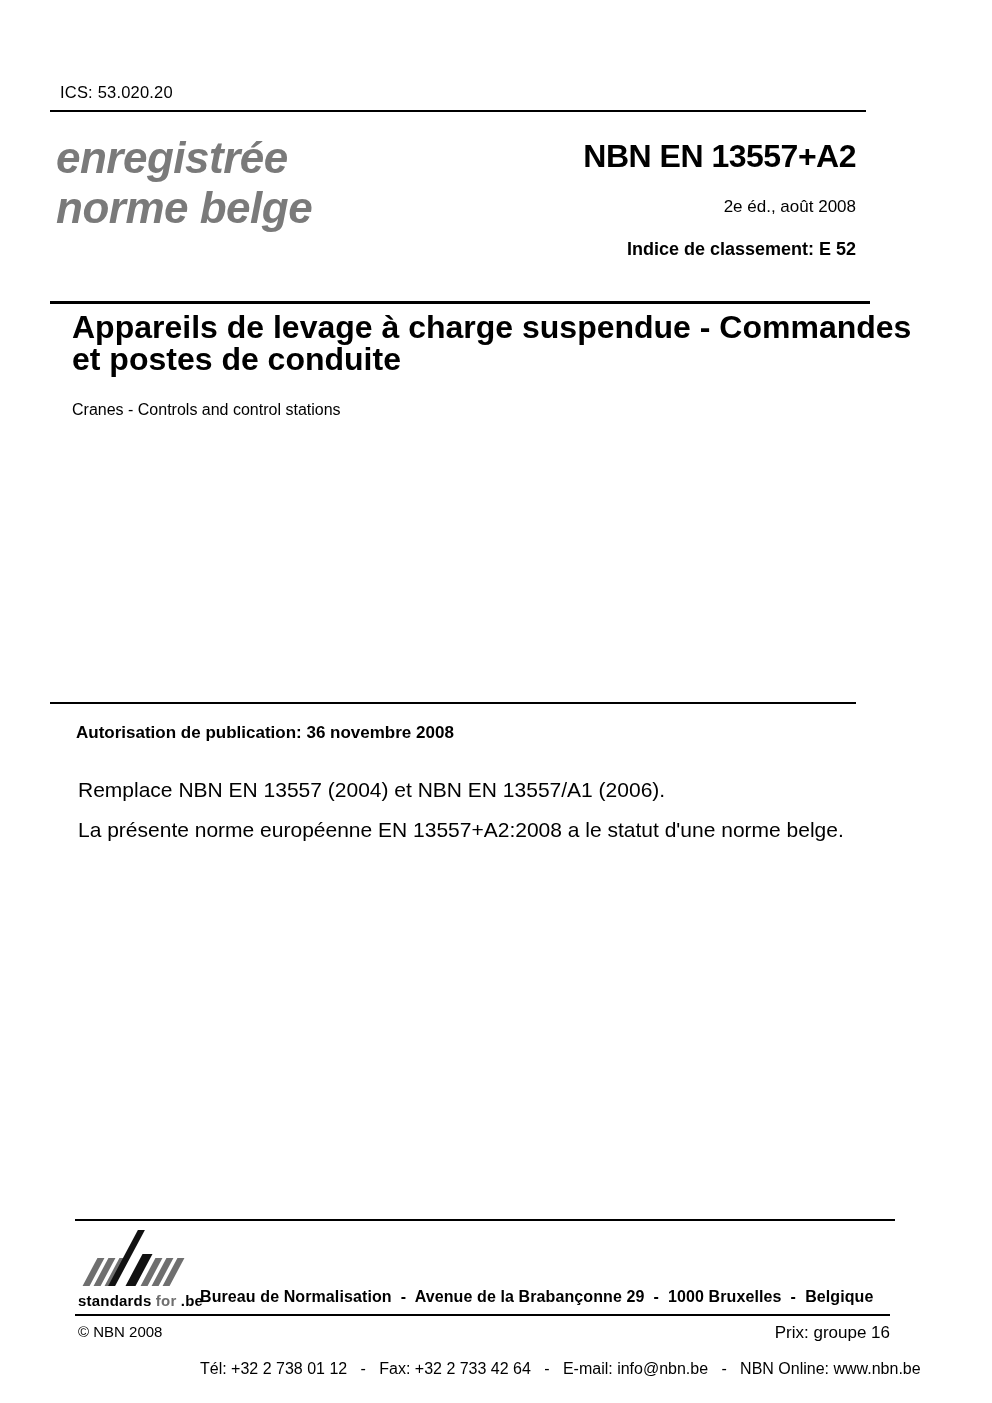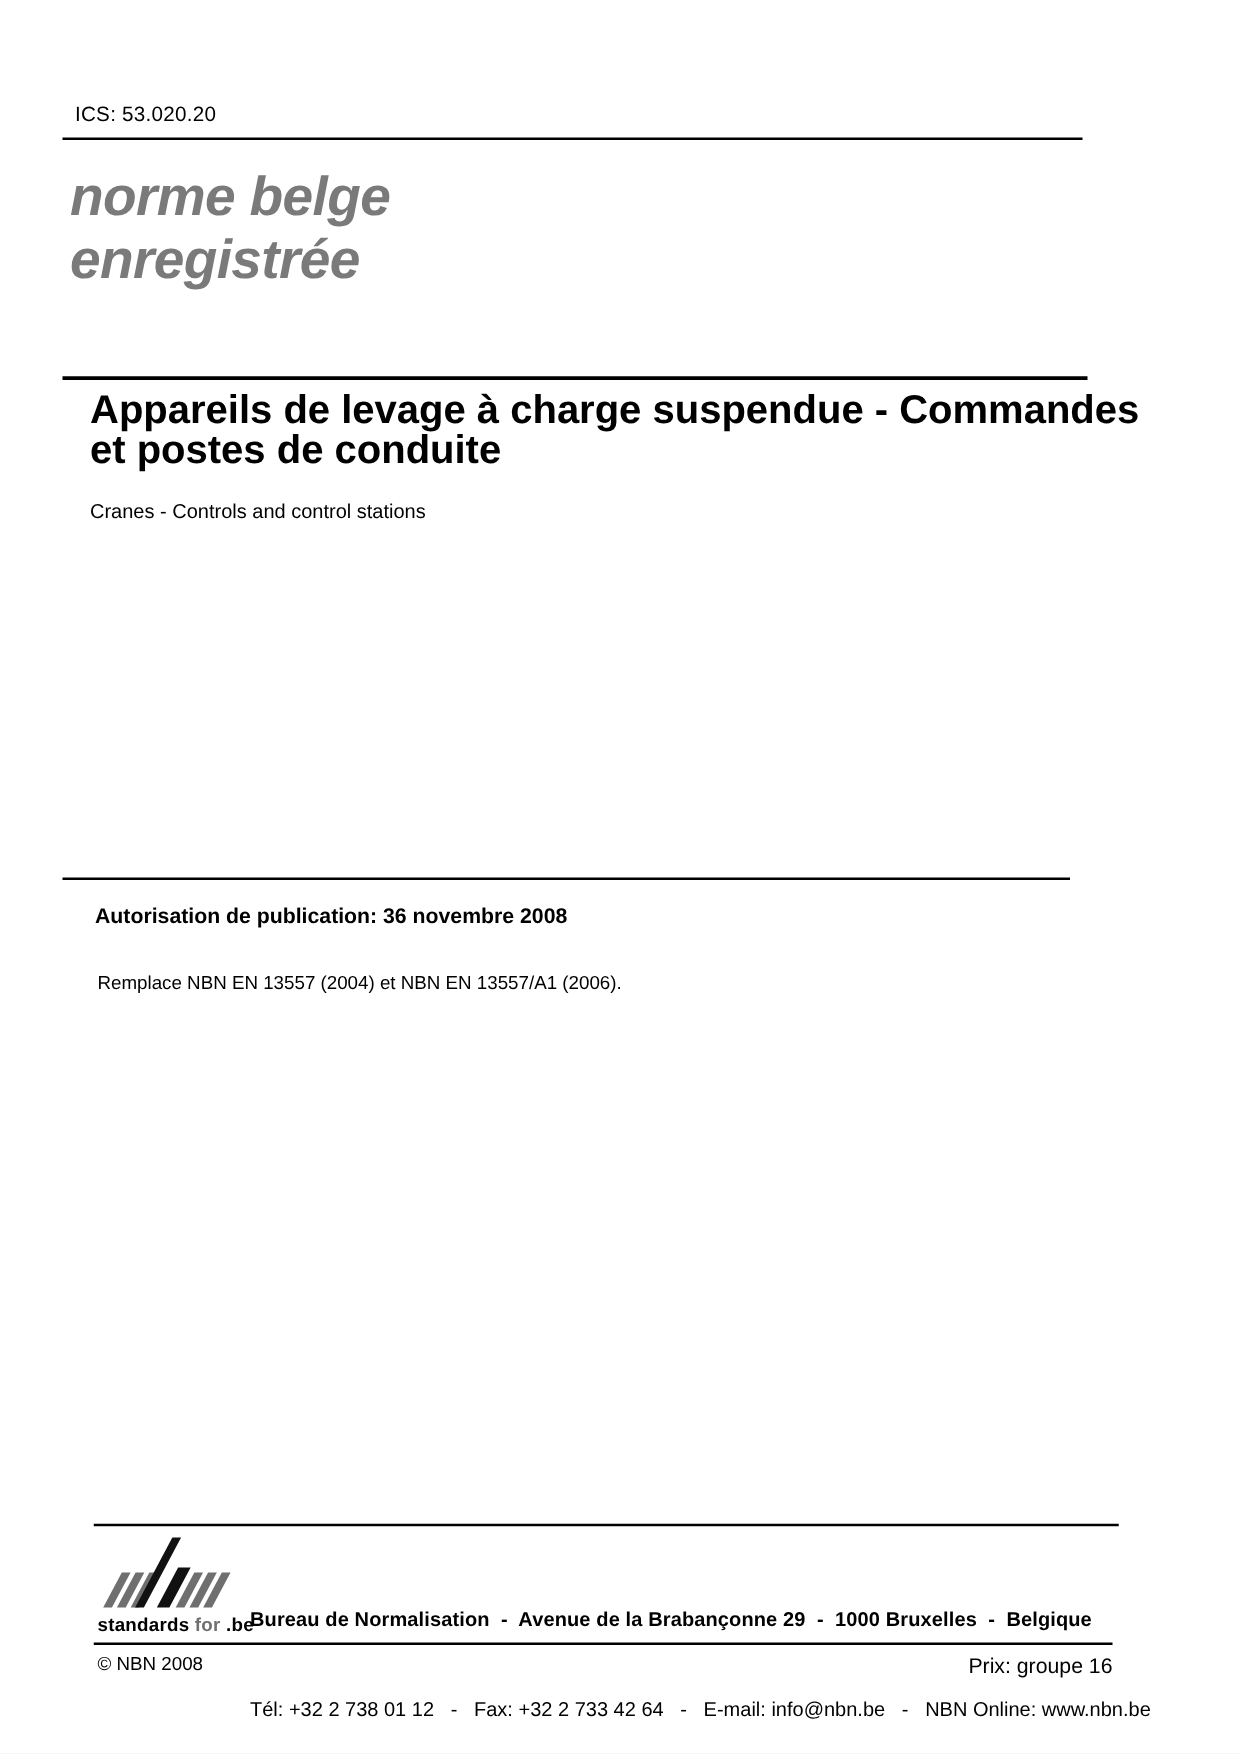--- a/index.html
+++ b/index.html
@@ -40,21 +40,21 @@
     position: absolute; left: 72px; top: 311px; width: 845px;
     font-size: 32px; font-weight: bold; line-height: 32px;
   }
   .title-nl { position: absolute; left: 55px; top: 374px; font-size: 16px; }
   .title-en { position: absolute; left: 72px; top: 401px; font-size: 16px; }
 
   .auth-heading {
     position: absolute; left: 76px; top: 723px;
     font-size: 17px; font-weight: bold;
   }
-  .auth-p { position: absolute; left: 78px; font-size: 15px; }
+  .auth-p { position: absolute; left: 78px; font-size: 21px; }
   .auth-p1 { top: 778px; }
   .auth-p2 { top: 818px; }
   .auth-p3 { top: 858px; }
 
   .logo { position: absolute; left: 78px; top: 1230px; width: 130px; }
   .logo-bars {
     display: flex; align-items: flex-end; height: 56px;
     padding-left: 12px; gap: 4px;
   }
   .bar {
@@ -82,33 +82,39 @@
 </style>
 </head>
 <body>
 
 <div class="page">
 
   <div class="ics">ICS: 53.020.20</div>
   <div class="rule rule-top"></div>
 
   <div class="doctype">
+    <div>enregistrée</div>
     <div>norme belge</div>
-    <div>enregistrée</div>
   </div>
 
+  <div class="std-head">
+    <div class="std-num">NBN EN 13557+A2</div>
+    <div class="std-ed">2e éd., août 2008</div>
+    <div class="std-class">Indice de classement: E 52</div>
+  </div>
 
   <div class="rule rule-title"></div>
 
   <h1 class="title-fr">Appareils de levage à charge suspendue - Commandes et postes de conduite</h1>
   <div class="title-en">Cranes - Controls and control stations</div>
 
   <div class="rule rule-auth"></div>
   <div class="auth-heading">Autorisation de publication: 36 novembre 2008</div>
   <p class="auth-p auth-p1">Remplace NBN EN 13557 (2004) et NBN EN 13557/A1 (2006).</p>
+  <p class="auth-p auth-p2">La présente norme européenne EN 13557+A2:2008 a le statut d'une norme belge.</p>
 
   <div class="rule rule-footer-top"></div>
 
   <div class="logo">
     <div class="logo-bars">
       <div class="bar"></div>
       <div class="bar"></div>
       <div class="bar"></div>
       <div class="bar black tall"></div>
       <div class="bar black mid"></div>

